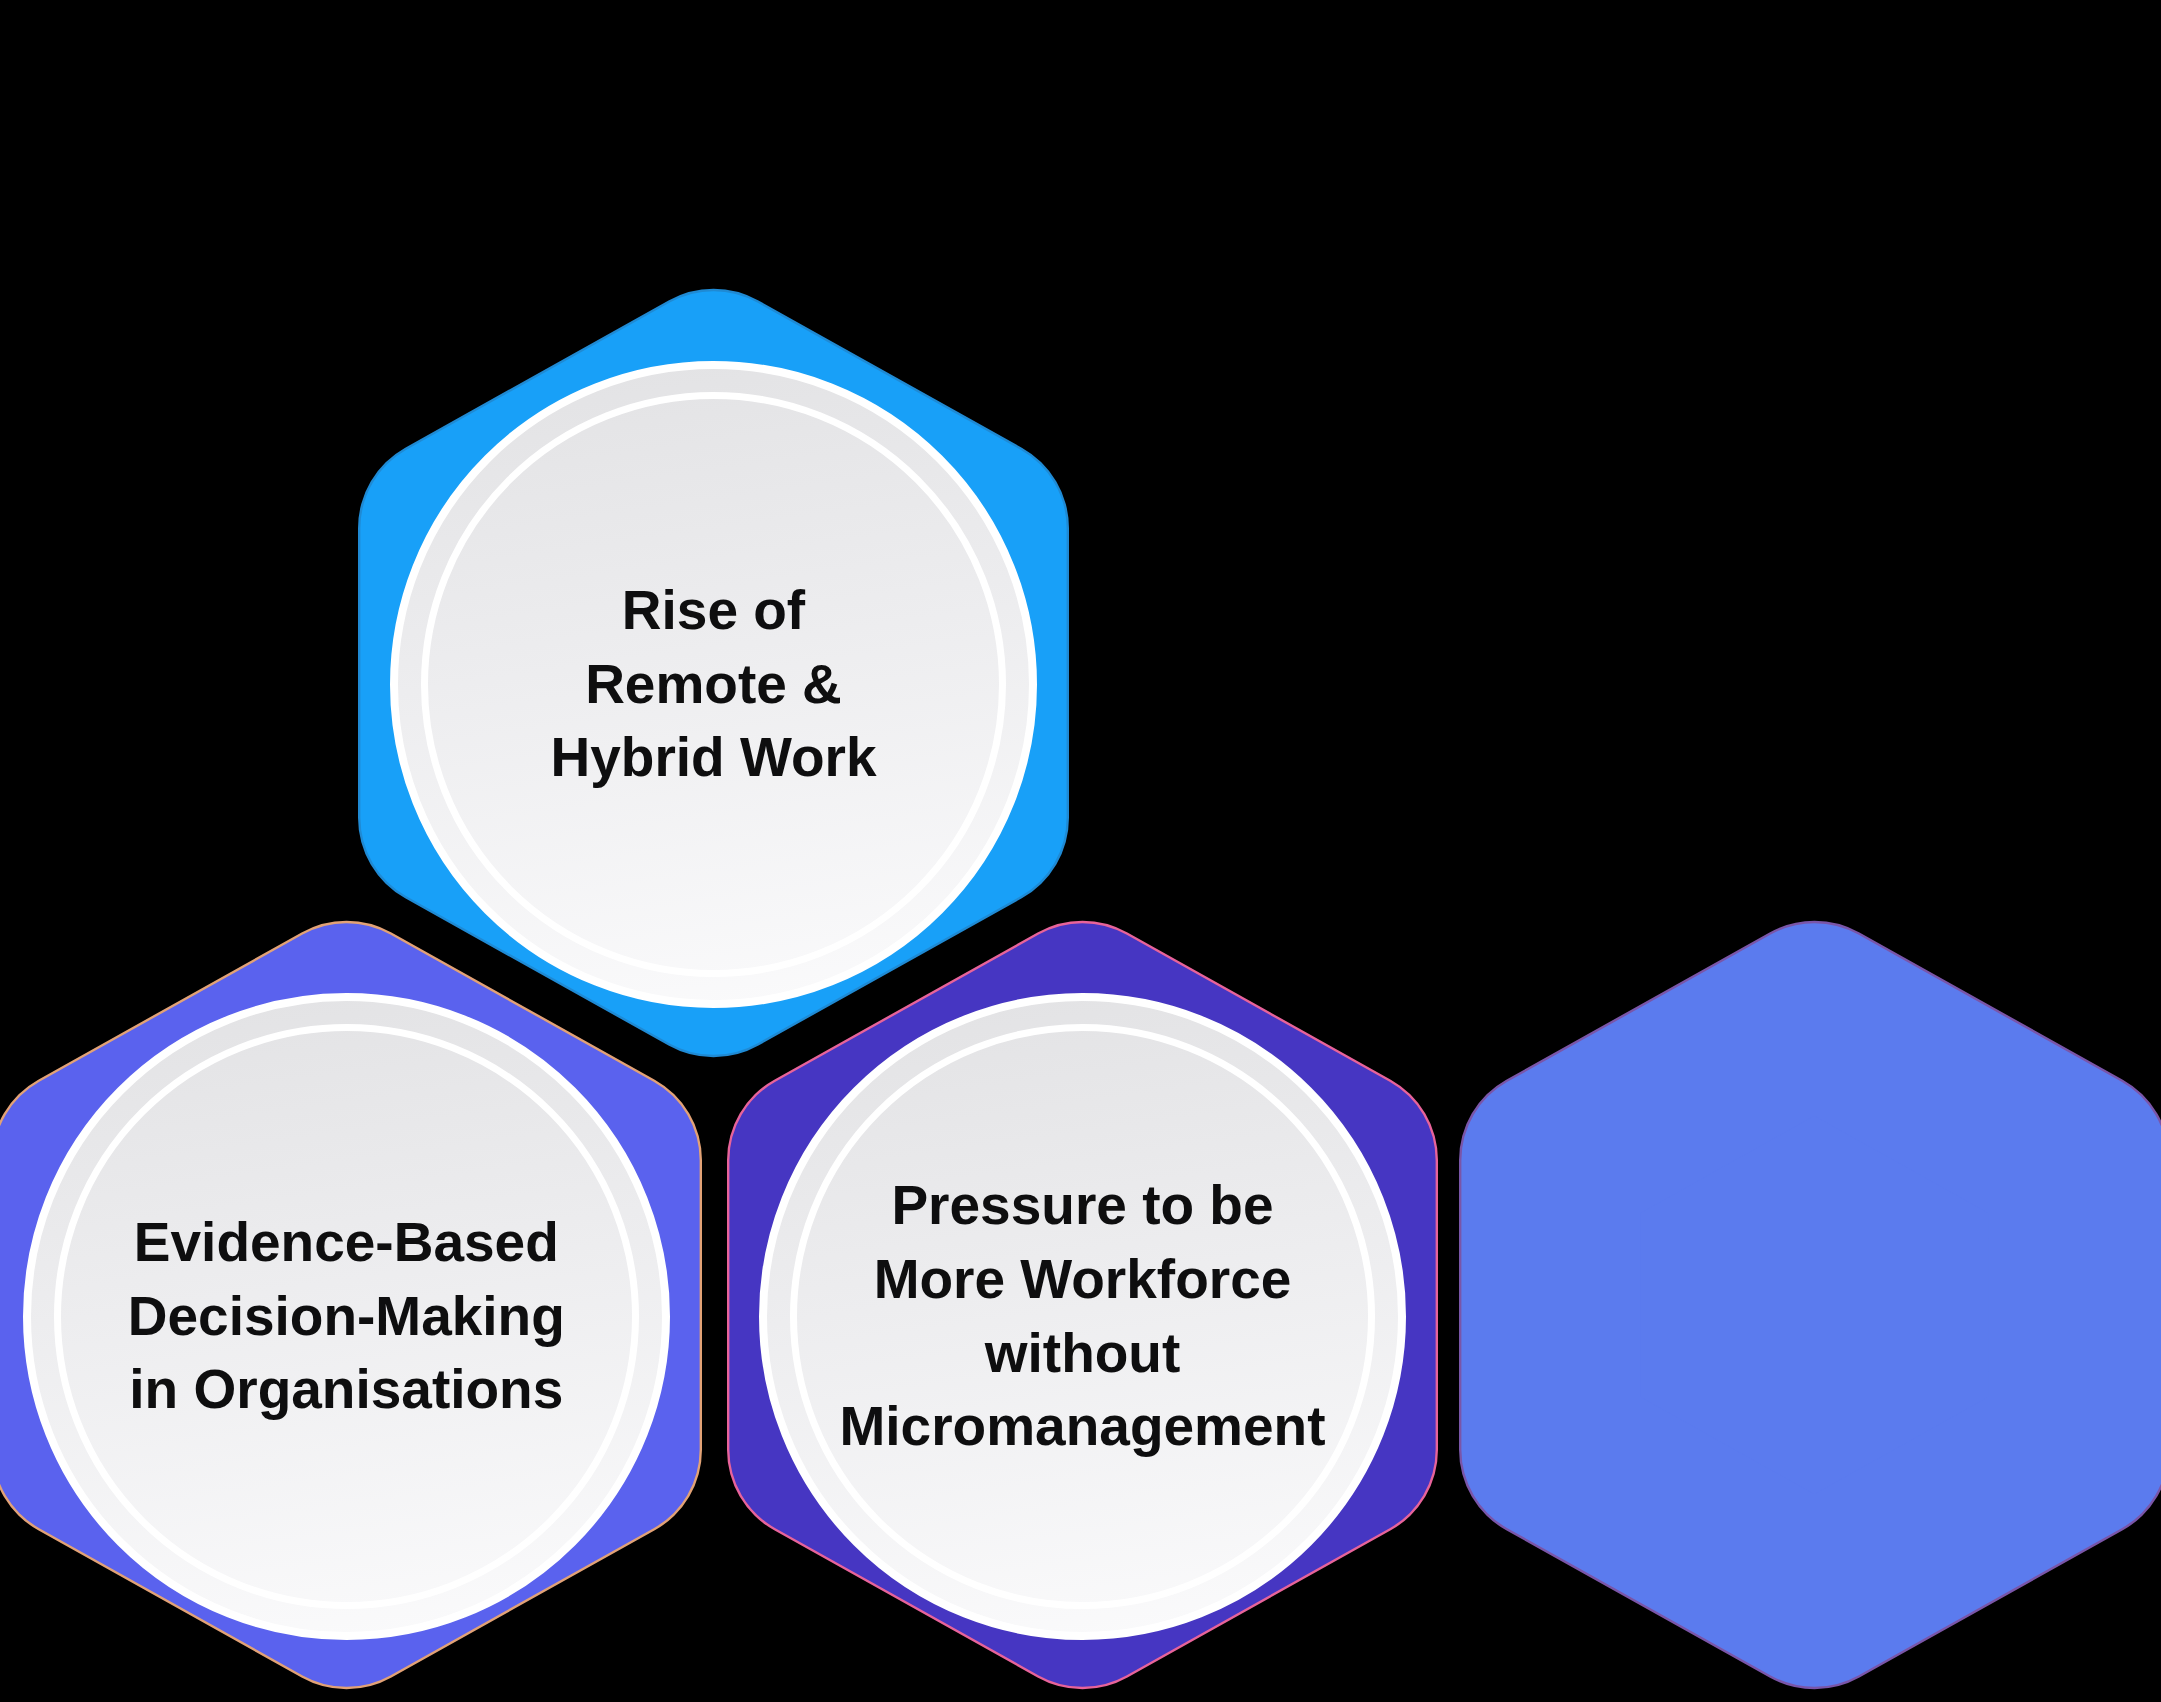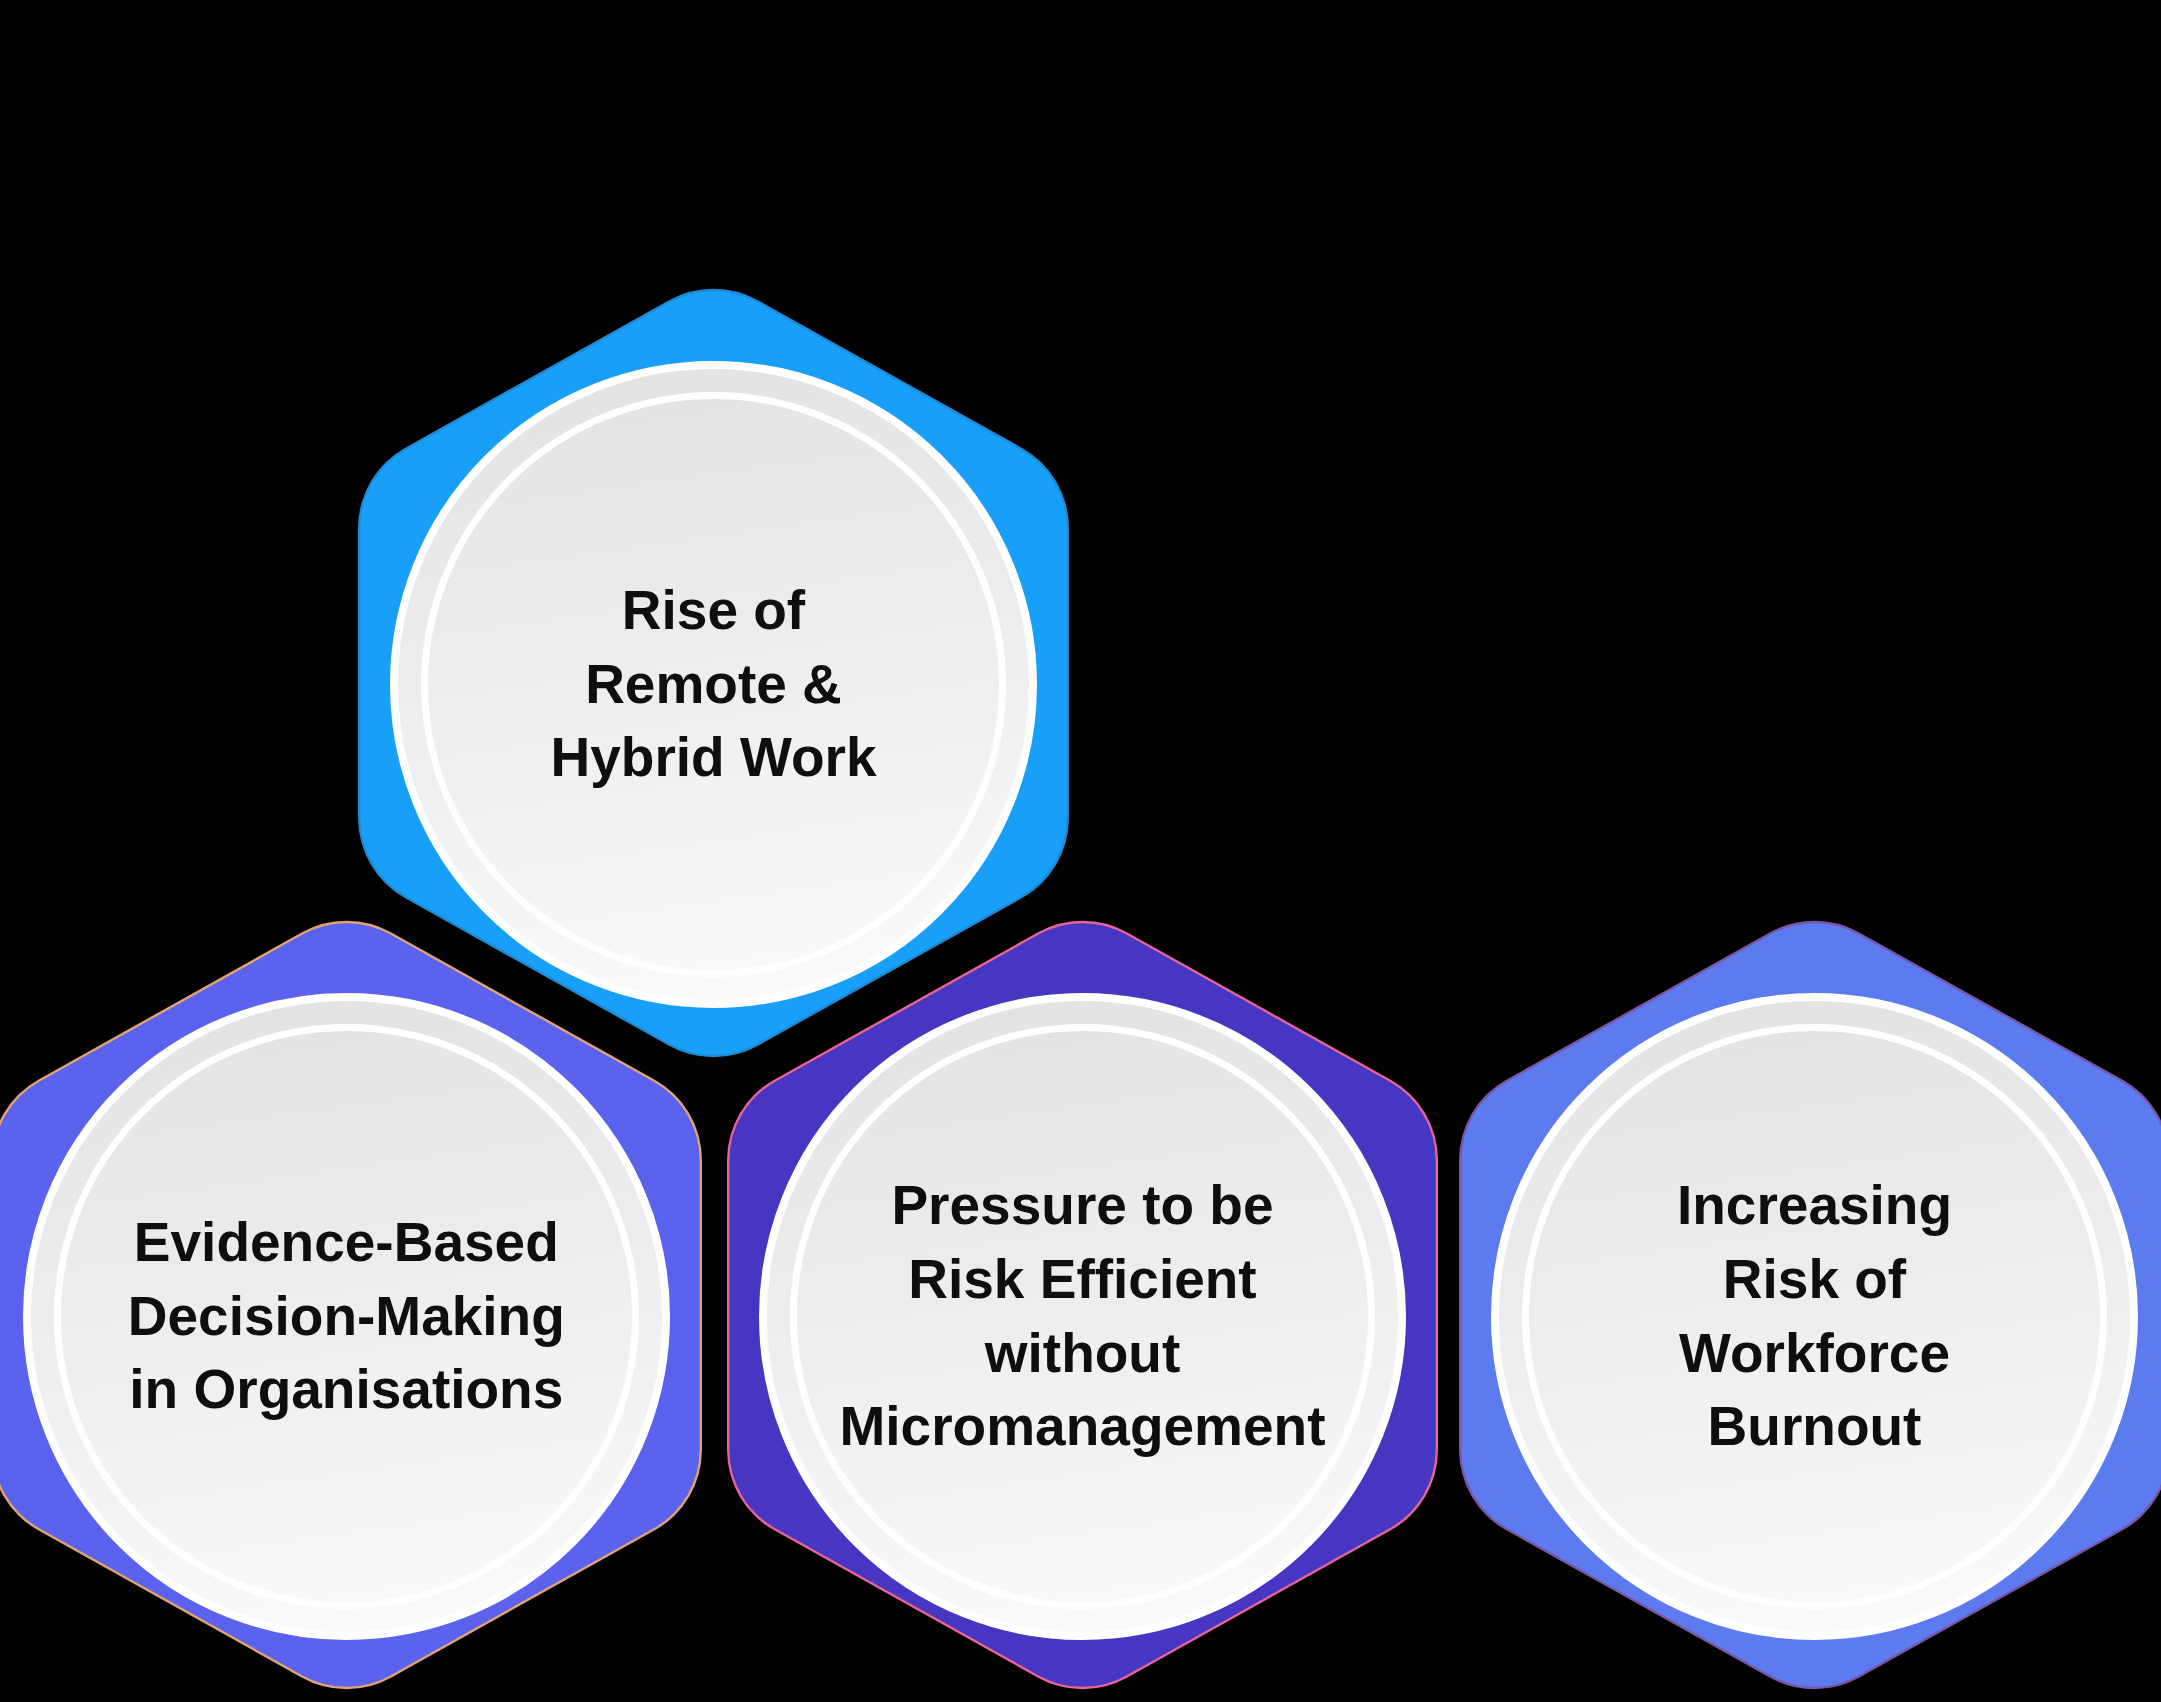--- a/index.html
+++ b/index.html
@@ -104,34 +104,27 @@
   </div>
 
   <div class="hex-node" id="node-4">
     <svg class="hex-svg" viewBox="0 0 1180 1320">
       <polygon class="hex-outline" points="590,172 1030,418 1030,902 590,1148 150,902 150,418" fill="#e8639a" stroke="#e8639a"></polygon>
       <polygon class="hex-fill" points="590,172 1030,418 1030,902 590,1148 150,902 150,418" fill="#4636c2" stroke="#4636c2"></polygon>
     </svg>
     <div class="node-circle">
       <div class="node-ring"></div>
       <div class="node-label">Pressure to be
-Risk Efficient
+More Workforce
 without
 Micromanagement</div>
     </div>
   </div>
 
   <div class="hex-node" id="node-5">
     <svg class="hex-svg" viewBox="0 0 1180 1320">
       <polygon class="hex-outline" points="590,172 1030,418 1030,902 590,1148 150,902 150,418" fill="#7a55a8" stroke="#7a55a8"></polygon>
       <polygon class="hex-fill" points="590,172 1030,418 1030,902 590,1148 150,902 150,418" fill="#5b7bee" stroke="#5b7bee"></polygon>
     </svg>
-    <div class="node-circle">
-      <div class="node-ring"></div>
-      <div class="node-label">Increasing
-Risk of
-Workforce
-Burnout</div>
-    </div>
   </div>
 
 </div>
 
 
 </body></html>

